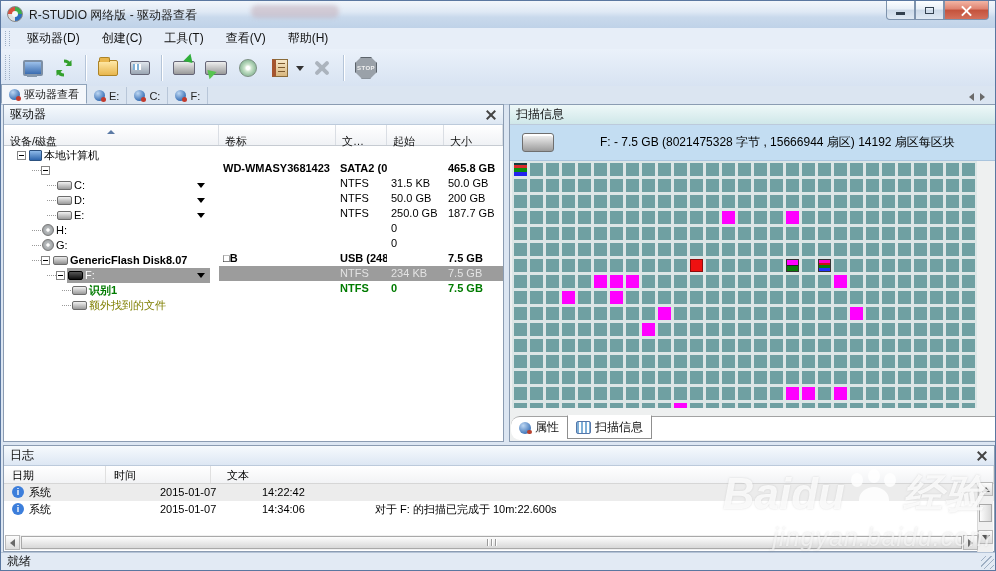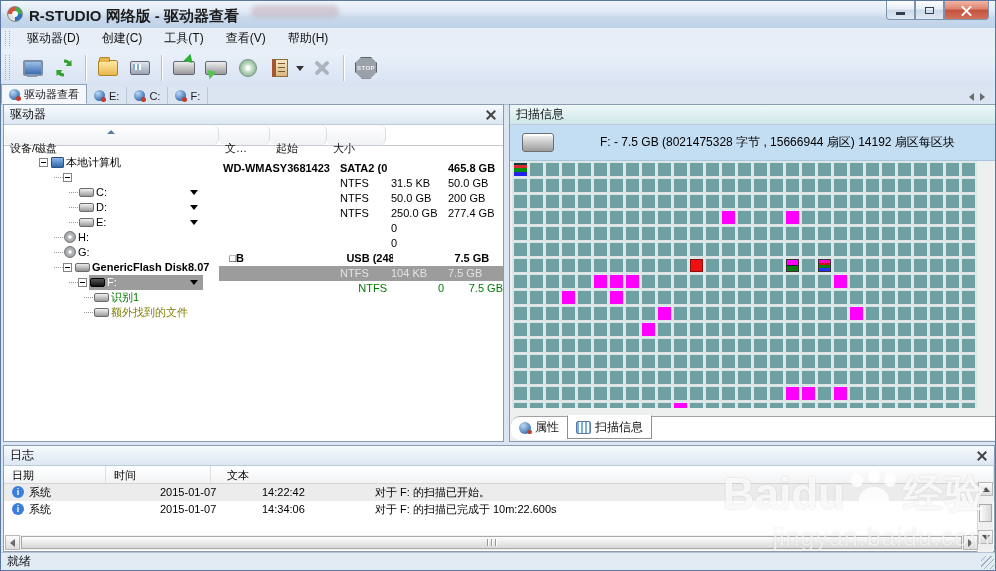--- a/index.html
+++ b/index.html
@@ -5,21 +5,21 @@
   html,body{margin:0;padding:0;background:#9aa7b8;font-family:"Liberation Sans",sans-serif;}
   #win{position:relative;width:996px;height:571px;background:#dce6f2;border:1px solid #5a77a0;box-sizing:border-box;overflow:hidden;}
   
   .titlebar{position:absolute;left:0;top:0;width:100%;height:27px;
     background:linear-gradient(180deg,#f2f6fb 0%,#dfe9f5 40%,#c9d9ec 60%,#bfd2e8 100%);
     border-bottom:1px solid #9fb4cf;}
   .appicon{position:absolute;left:6px;top:5px;width:16px;height:16px;border-radius:50%;
     background:conic-gradient(#3fae49 0 25%,#2f6fc0 25% 50%,#e0e0e0 50% 75%,#d94f3d 75% 100%);
     border:1px solid #888;box-sizing:border-box;}
   .appicon::after{content:"";position:absolute;left:4px;top:4px;width:6px;height:6px;border-radius:50%;background:#f4f7fa;}
-  .wtitle{position:absolute;left:28px;top:6px;font-size:15px;color:#1c1c1c;font-weight:bold;}
+  .wtitle{position:absolute;left:28px;top:6px;font-size:12px;color:#1c1c1c;}
   .smudge{position:absolute;left:250px;top:4px;width:88px;height:13px;border-radius:6px;
     background:rgba(195,175,185,.55);filter:blur(2px);}
   .wctrl{position:absolute;right:6px;top:0;height:19px;display:flex;}
   .wbtn{width:29px;height:19px;border:1px solid #7e93ad;border-top:none;box-sizing:border-box;
     background:linear-gradient(180deg,#fdfeff,#e8eff7 45%,#ccd9e8 50%,#dfe9f4);
     display:flex;align-items:center;justify-content:center;color:#33414f;font-size:10px;}
   .wbtn.min{border-radius:0 0 0 4px;}
   .wbtn.cls{width:45px;border-radius:0 0 4px 0;
     background:linear-gradient(180deg,#f2b5a4,#de8270 45%,#c4523c 50%,#d3705b);color:#fff;}
   .glyph-min{width:9px;height:3px;background:currentColor;margin-top:6px;}
@@ -59,44 +59,44 @@
   .phead{height:19px;background:linear-gradient(180deg,#f6fafd,#dde7f3);border-bottom:1px solid #bccadb;
     display:flex;align-items:center;padding:0 6px;font-size:12px;color:#111;}
   .phead.scan{background:linear-gradient(180deg,#eef8f8,#cfe7e9);}
   .xbtn{margin-left:auto;position:relative;width:12px;height:12px;}
   .xbtn::before,.xbtn::after{content:"";position:absolute;left:0;top:5px;width:12px;height:2px;background:#444;}
   .xbtn::before{transform:rotate(45deg);} .xbtn::after{transform:rotate(-45deg);}
   
   #drives{left:2px;top:103px;width:501px;height:338px;}
   .colhead{display:flex;height:20px;border-bottom:1px solid #c6cbd2;font-size:11px;color:#111;}
   .ch{box-sizing:border-box;border-right:1px solid #dadee4;background:linear-gradient(180deg,#fff,#f0f2f5);
-    padding:16px 0 0 6px;position:relative;border-radius:6px;}
+    padding:9px 0 0 6px;position:relative;}
   .sortarr{position:absolute;left:50%;top:1px;margin-left:-4px;width:0;height:0;
     border:4px solid transparent;border-bottom:4px solid #5b7aa5;}
   .c1{width:215px;} .c2{width:117px;} .c3{width:51px;} .c4{width:57px;} .c5{width:59px;}
   .trow{display:flex;height:15px;line-height:15px;font-size:11px;color:#000;white-space:nowrap;}
   .tc{flex:none;overflow:hidden;padding-left:4px;box-sizing:border-box;}
-  .tcol1{width:215px;display:flex;align-items:center;padding:16px;box-sizing:border-box;margin-left:15px;}
+  .tcol1{width:215px;display:flex;align-items:center;padding:9px;box-sizing:border-box;}
   .ind{display:inline-block;height:1px;flex:none;}
   .stub{width:9px;height:0;border-top:1px dotted #9a9a9a;flex:none;}
   .exp{width:9px;height:9px;border:1px solid #848484;background:#fff;box-sizing:border-box;position:relative;flex:none;margin-right:2px;}
   .exp::after{content:"";position:absolute;left:1px;top:3px;width:5px;height:1px;background:#000;}
   .c1fill{flex:1;display:flex;align-items:center;height:15px;overflow:hidden;}
   .lbl{margin-left:2px;}
   .dd{margin-left:auto;margin-right:5px;width:0;height:0;border:4px solid transparent;border-top:5px solid #000;transform:translateY(2px);}
   .ticon{display:inline-block;width:15px;height:9px;border-radius:2px;border:1px solid #6d6d6d;
     background:linear-gradient(#f2f2f2,#9a9a9a);box-sizing:border-box;flex:none;margin-left:1px;}
   .ticon.computer{width:13px;height:11px;border-radius:1px;border-color:#2c517f;background:linear-gradient(#8db9e8,#2f66ad);}
   .ticon.hdd{background:linear-gradient(#e8e2c8,#8d8d8d);}
   .ticon.cd{width:12px;height:12px;border-radius:50%;border-color:#777;
     background:radial-gradient(circle,#fdfdfd 18%,#b9bcbe 30%,#8f9497 95%);}
   .ticon.usb{background:linear-gradient(#ececec,#8f8f8f);}
   .ticon.dark{background:linear-gradient(#565656,#101010);border-color:#000;}
   .trow.bold{font-weight:bold;}
-  .trow.green{color:#007b00;font-weight:normal;text-align:right;}
+  .trow.green{color:#007b00;font-weight:bold;}
   .trow.olive{color:#7f7f00;}
   .trow.sel .c1fill{background:#9c9c9c;color:#fff;}
   .trow.sel .tc{background:#9c9c9c;color:#e3e3e3;}
   .trow.sel .dd{border-top-color:#000;}
   
   #scan{left:508px;top:103px;width:572px;height:338px;background:#eef0f0;}
   .scaninfo{height:35px;background:#c3ddf2;border-bottom:1px solid #a9c4dd;display:flex;align-items:center;font-size:12px;color:#000;gap:32px;}
   .hddbig{width:30px;height:17px;margin:0 14px 0 12px;border-radius:3px;border:1px solid #6f6f6f;
     background:linear-gradient(#f7f7f7,#9c9c9c);box-shadow:inset 0 2px 0 #fff;}
   #gridwrap{position:absolute;left:2px;top:56px;width:466px;height:247px;overflow:hidden;}
@@ -155,21 +155,21 @@
   .i-disc{width:18px;height:18px;border-radius:50%;background:radial-gradient(circle,#fff 15%,#cfe6cf 30%,#9fc7a8 60%,#7fae93);border:1px solid #7b8f80;box-sizing:border-box;}
   .i-book{width:16px;height:18px;background:linear-gradient(#f7e8c9,#d9b77f);border:1px solid #8a6b3a;border-left:4px solid #a5552f;box-sizing:border-box;position:relative;}
   .i-book::before{content:"";position:absolute;left:2px;top:3px;width:7px;height:1px;background:#7c5a2e;box-shadow:0 4px 0 #7c5a2e,0 8px 0 #7c5a2e;}
   .i-x{position:relative;width:16px;height:16px;opacity:.75;}
   .i-x::before,.i-x::after{content:"";position:absolute;left:-1px;top:6px;width:18px;height:4px;background:#9aa2ab;border-radius:2px;}
   .i-x::before{transform:rotate(45deg);} .i-x::after{transform:rotate(-45deg);}
   .i-stop{width:22px;height:22px;background:#9aa1a9;border:1px solid #5c636b;box-sizing:border-box;
     clip-path:polygon(30% 0,70% 0,100% 30%,100% 70%,70% 100%,30% 100%,0 70%,0 30%);
     display:flex;align-items:center;justify-content:center;color:#f2f2f2;font-size:6px;font-weight:bold;letter-spacing:.5px;}
   
-  .wm{position:absolute;left:590px;top:465px;width:400px;pointer-events:none;color:rgba(255,255,255,.82);}
+  .wm{position:absolute;left:590px;top:465px;width:400px;pointer-events:none;color:rgba(255,255,255,.82);font-style:italic;}
   .wmrow{display:flex;align-items:center;justify-content:flex-end;gap:6px;padding-right:4px;
     font-weight:bold;font-size:44px;text-shadow:0 0 2px rgba(150,150,150,.35);}
   .paw{position:relative;width:46px;height:46px;flex:none;}
   .paw::before{content:"";position:absolute;left:8px;top:16px;width:30px;height:26px;border-radius:50% 50% 45% 45%;background:rgba(255,255,255,.82);}
   .paw::after{content:"";position:absolute;left:0;top:2px;width:12px;height:14px;border-radius:50%;background:rgba(255,255,255,.82);
     box-shadow:17px -4px 0 rgba(255,255,255,.82),33px 0 0 rgba(255,255,255,.82);}
   .wmjy{font-size:40px;letter-spacing:2px;}
   .wmurl{text-align:right;font-size:25px;color:rgba(255,255,255,.62);margin-top:2px;letter-spacing:1px;text-shadow:0 0 2px rgba(150,150,150,.3);}
 </style>
 </head>
@@ -269,20 +269,21 @@
     </div>
   </div>
 
   <div class="panel" id="drives">
     <div class="phead">
       <span>驱动器</span>
       <span class="xbtn"></span>
     </div>
     <div class="colhead">
       <div class="ch c1"><span class="sortarr"></span><span>设备/磁盘</span></div>
+      <div class="ch c2"><span>卷标</span></div>
       <div class="ch c3"><span>文…</span></div>
       <div class="ch c4"><span>起始</span></div>
       <div class="ch c5"><span>大小</span></div>
     </div>
     <div id="tree-body">
         <div class="trow">
           <div class="tcol1">
             <span class="ind" style="width: 4px;"></span>
             <span class="exp"></span>
             <span class="c1fill">
@@ -342,21 +343,21 @@
             <span class="stub"></span>
             <span class="c1fill">
               <span class="ticon part"></span>
               <span class="lbl">E:</span>
               <span class="dd"></span>
             </span>
           </div>
           <div class="tc c2"></div>
           <div class="tc c3">NTFS</div>
           <div class="tc c4">250.0 GB</div>
-          <div class="tc c5">277.4 GB</div>
+          <div class="tc c5">187.7 GB</div>
         </div>
         <div class="trow">
           <div class="tcol1">
             <span class="ind" style="width: 19px;"></span>
             <span class="stub"></span>
             <span class="c1fill">
               <span class="ticon cd"></span>
               <span class="lbl">H:</span>
             </span>
           </div>
@@ -400,21 +401,21 @@
             <span class="stub"></span>
             <span class="exp"></span>
             <span class="c1fill">
               <span class="ticon dark"></span>
               <span class="lbl">F:</span>
               <span class="dd"></span>
             </span>
           </div>
           <div class="tc c2"></div>
           <div class="tc c3">NTFS</div>
-          <div class="tc c4">104 KB</div>
+          <div class="tc c4">234 KB</div>
           <div class="tc c5">7.5 GB</div>
         </div>
         <div class="trow green">
           <div class="tcol1">
             <span class="ind" style="width: 49px;"></span>
             <span class="stub"></span>
             <span class="c1fill">
               <span class="ticon part"></span>
               <span class="lbl">识别1</span>
             </span>
@@ -946,21 +947,20 @@
       <div class="lch l4"><span>文本</span></div>
     </div>
     <div id="log-body">
         <div class="lrow shade">
           <div class="lc l1" style="display: flex;">
             <span class="infoic">i</span>
             <span>系统</span>
           </div>
           <div class="lc l2">2015-01-07</div>
           <div class="lc l3">14:22:42</div>
-          <div class="lc l4">对于 F: 的扫描已开始。</div>
         </div>
         <div class="lrow">
           <div class="lc l1" style="display: flex;">
             <span class="infoic">i</span>
             <span>系统</span>
           </div>
           <div class="lc l2">2015-01-07</div>
           <div class="lc l3">14:34:06</div>
           <div class="lc l4">对于 F: 的扫描已完成于 10m:22.600s</div>
         </div>

